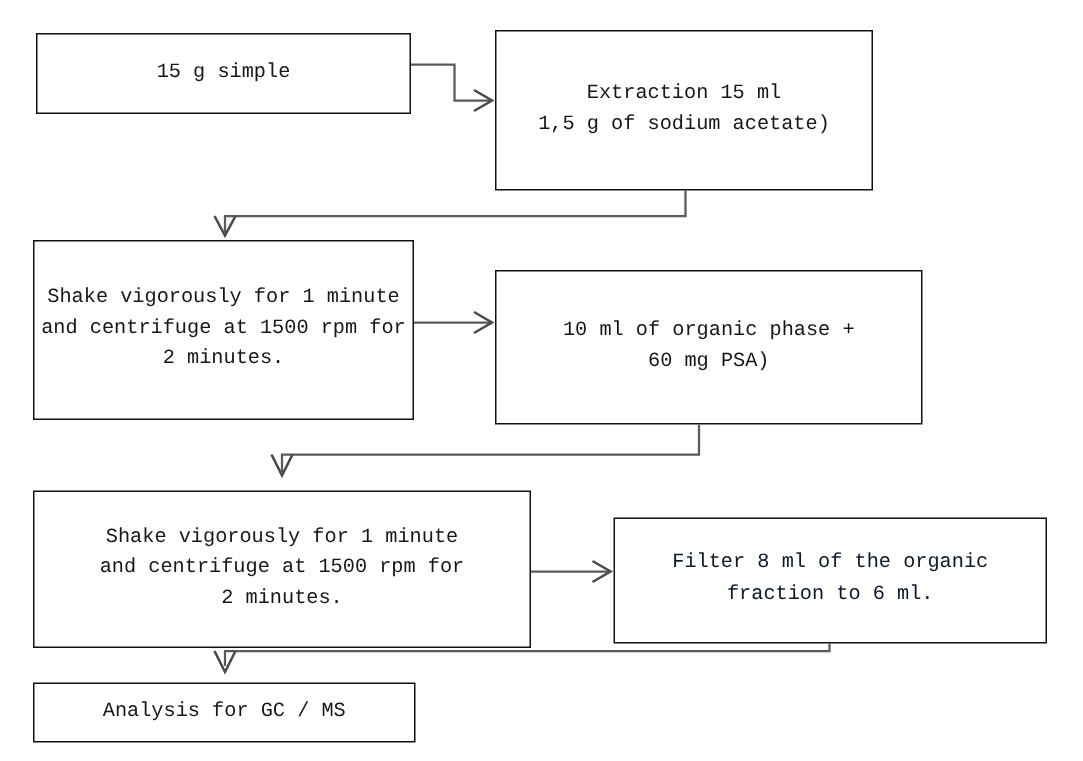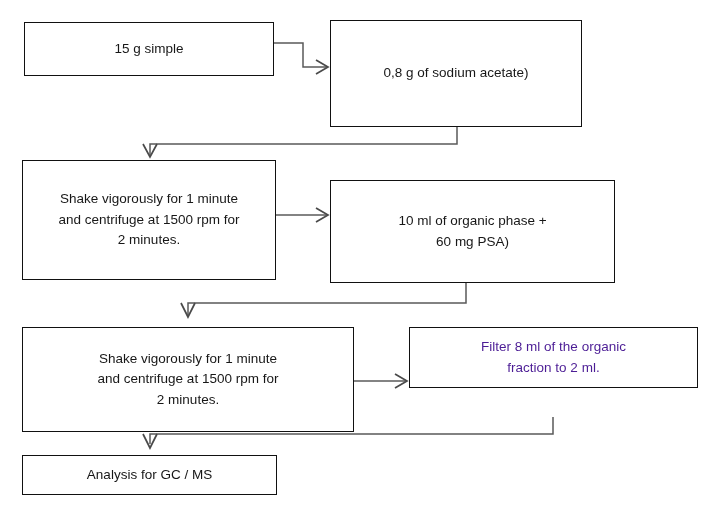--- a/index.html
+++ b/index.html
@@ -6,21 +6,21 @@
   html, body {
     margin: 0;
     padding: 0;
     background: #ffffff;
   }
   #canvas {
     position: relative;
     width: 722px;
     height: 507px;
     background: #ffffff;
-    font-family: Liberation Sans, sans-serif;
+    font-family: Liberation Mono, monospace;
     overflow: hidden;
   }
   .node {
     position: absolute;
     box-sizing: border-box;
     background: #ffffff;
     border: 1.6px solid #111111;
     display: flex;
     flex-direction: column;
     align-items: center;
@@ -90,37 +90,38 @@
       <g>
         <path class="edge-line" d="M 553 417 L 553 434 L 150 434 L 150 444" stroke="#5a5a5a"></path>
         <path class="edge-head" d="M 143 434 L 150 448 L 157 434"></path>
       </g>
     </svg>
 
   <div class="node" style="left: 24px; top: 22px; width: 250px; height: 54px; border-color: rgb(17, 17, 17); color: rgb(23, 23, 23);">
       <span class="ln">15 g simple</span>
     </div>
   <div class="node" style="left: 330px; top: 20px; width: 252px; height: 107px; border-color: rgb(17, 17, 17); color: rgb(23, 23, 23);">
-      <span class="ln">0,8 g of sodium acetate)</span>
+      <span class="ln">Extraction 15 ml</span>
+      <span class="ln">1,5 g of sodium acetate)</span>
     </div>
   <div class="node" style="left: 22px; top: 160px; width: 254px; height: 120px; border-color: rgb(17, 17, 17); color: rgb(23, 23, 23);">
       <span class="ln">Shake vigorously for 1 minute</span>
       <span class="ln">and centrifuge at 1500 rpm for</span>
       <span class="ln">2 minutes.</span>
     </div>
   <div class="node" style="left: 330px; top: 180px; width: 285px; height: 103px; border-color: rgb(17, 17, 17); color: rgb(23, 23, 23); text-align: right;">
       <span class="ln">10 ml of organic phase +</span>
       <span class="ln">60 mg PSA)</span>
     </div>
   <div class="node" style="left: 22px; top: 327px; width: 332px; height: 105px; border-color: rgb(17, 17, 17); color: rgb(23, 23, 23);">
       <span class="ln">Shake vigorously for 1 minute</span>
       <span class="ln">and centrifuge at 1500 rpm for</span>
       <span class="ln">2 minutes.</span>
     </div>
-  <div class="node" style="left: 409px; top: 327px; width: 289px; height: 61px; border-color: rgb(17, 17, 17); color: #4c1d95;">
+  <div class="node" style="left: 409px; top: 345px; width: 289px; height: 84px; border-color: rgb(17, 17, 17); color: #0f172a;">
       <span class="ln">Filter 8 ml of the organic</span>
-      <span class="ln">fraction to 2 ml.</span>
+      <span class="ln">fraction to 6 ml.</span>
     </div>
   <div class="node" style="left: 22px; top: 455px; width: 255px; height: 40px; border-color: rgb(17, 17, 17); color: rgb(23, 23, 23);">
       <span class="ln">Analysis for GC / MS</span>
     </div>
 
 </div>
 
 </body></html>

